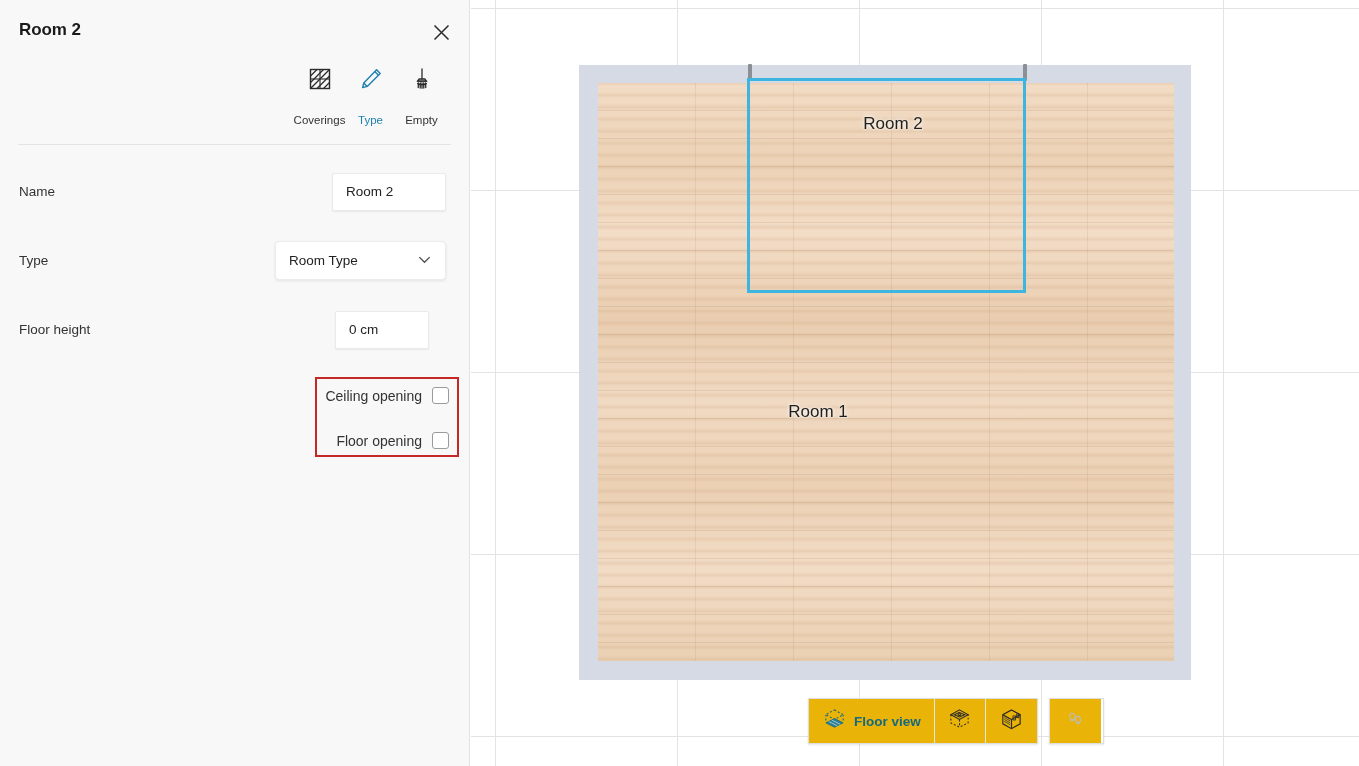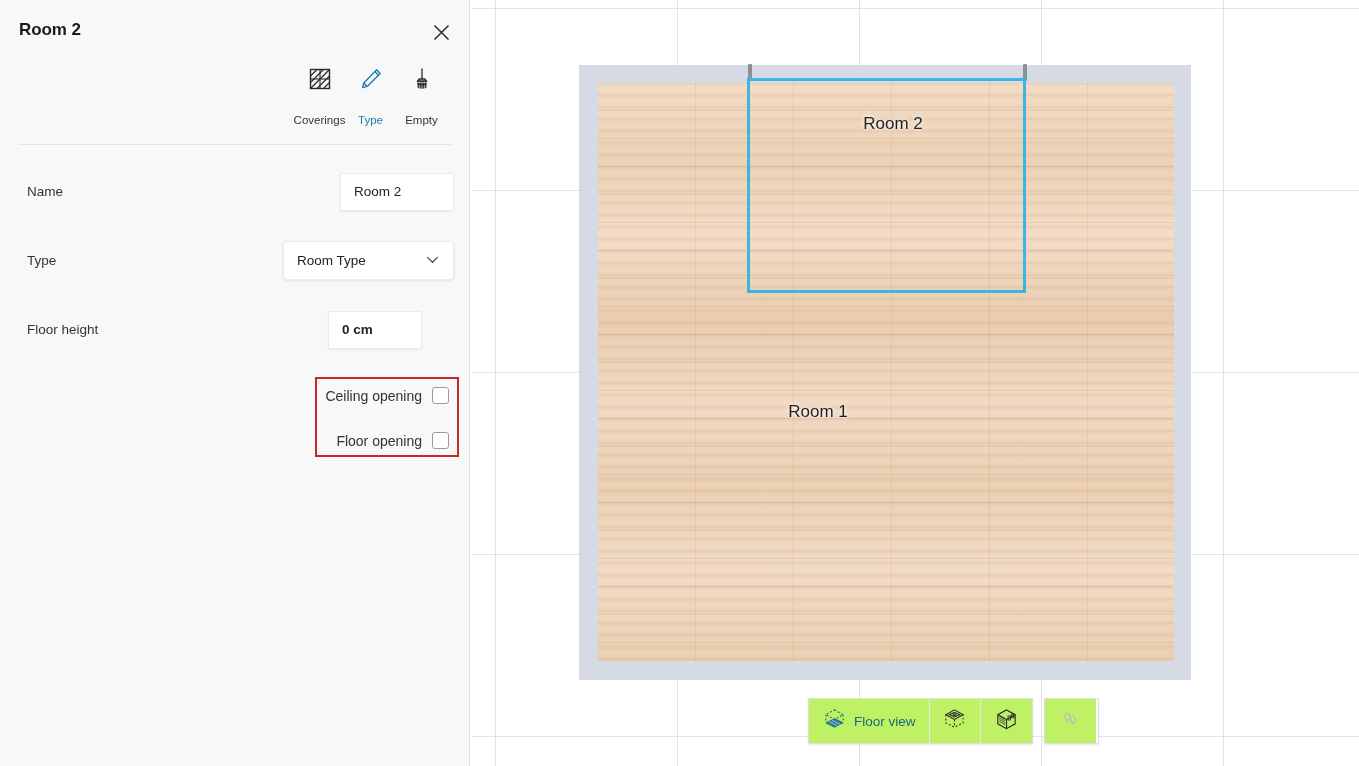--- a/index.html
+++ b/index.html
@@ -140,24 +140,25 @@
     border: 1px solid #dedede;
     box-shadow: 0 1px 2px rgba(0,0,0,0.10);
   }
   .vt-btn {
     display: flex;
     align-items: center;
     justify-content: center;
     gap: 7px;
     height: 44px;
     padding: 0 13px;
-    background: #bef264;
+    background: #eab308;
     cursor: pointer;
     border-right: 1px solid #e6e6e6;
     box-sizing: border-box;
+    font-weight: bold;
   }
   .vt-btn:last-child { border-right: none; }
   .vt-btn .vt-label {
     font-size: 13.5px;
     color: #16697f;
     white-space: nowrap;
   }
   .vt-btn.icon-only { width: 51px; padding: 0; }
   #vt-walk {
     margin-left: 11px;
@@ -238,21 +239,20 @@
     height: 1px;
     background: #e4e4e4;
     margin: 0 18px 0 18px;
   }
 
   .form-row {
     position: relative;
     height: 69px;
     display: flex;
     align-items: center;
-    margin-left: 8px;
   }
   .form-label {
     position: absolute;
     left: 19px;
     font-size: 13.5px;
     color: #333333;
   }
 
   .text-input {
     position: absolute;
@@ -264,21 +264,21 @@
     box-shadow: 0 1px 2px rgba(0,0,0,0.07);
     font-size: 13.5px;
     color: #222222;
     display: flex;
     align-items: center;
     padding: 0 13px;
     cursor: text;
   }
 
   #name-input      { left: 332px; width: 114px; }
-  #floorheight-input { left: 320px; width: 94px; font-weight: bold; }
+  #floorheight-input { left: 335px; width: 94px; }
 
   #type-select {
     position: absolute;
     left: 275px;
     box-sizing: border-box;
     width: 171px;
     height: 39px;
     background: #ffffff;
     border: 1px solid #ececec;
     border-radius: 4px;

